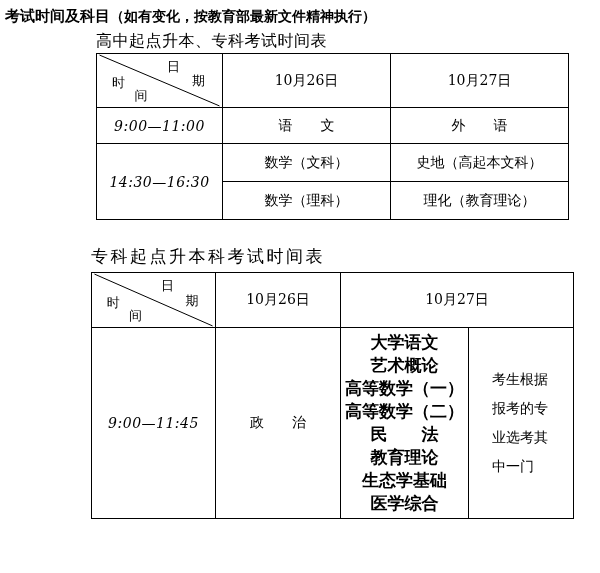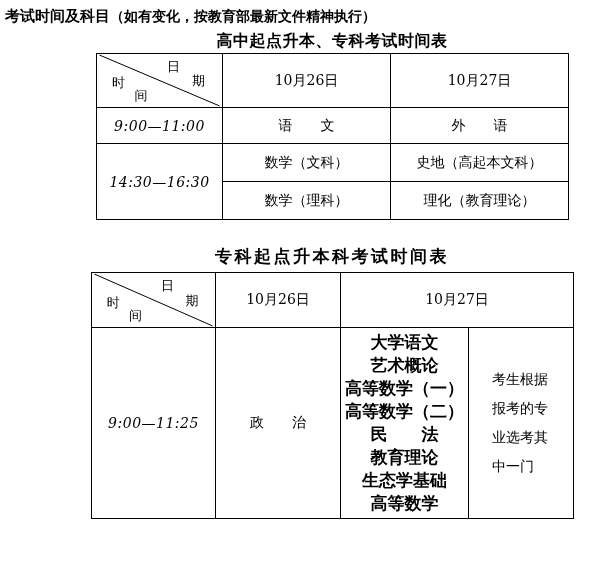--- a/index.html
+++ b/index.html
@@ -10,21 +10,21 @@
     position: relative; overflow: hidden;
   }
   .heading {
     position: absolute; left: 5px; top: 7px;
     font-size: 15px; white-space: nowrap;
   }
   .heading .main { font-weight: bold; font-size: 15px; text-align: right; }
   .heading .note { font-weight: bold; font-size: 14px; }
 
   .tbl-title {
-    position: absolute; text-align: center; font-weight: bold;
+    position: absolute; font-weight: normal;
     white-space: nowrap;
   }
   #t1-title { left: 96px; top: 31px; width: 472px; font-size: 16px; letter-spacing: 0.5px; }
   #t2-title { left: 91px; top: 245px; width: 482px; font-size: 17px; letter-spacing: 2.5px; }
 
   table {
     position: absolute; border-collapse: collapse; table-layout: fixed;
     background: #ffffff;
   }
   #t1 { left: 96px; top: 53px; width: 472px; }
@@ -116,30 +116,30 @@
           </svg>
       <span class="d1">日</span>
       <span class="d2">期</span>
       <span class="h1">时</span>
       <span class="h2">间</span>
     </td>
     <td>10月26日</td>
     <td colspan="2">10月27日</td>
   </tr>
   <tr style="height:191px">
-    <td class="time-cell">9:00—11:25</td>
+    <td class="time-cell">9:00—11:45</td>
     <td>政　　治</td>
     <td class="subjects-cell">
       <div class="subj">大学语文</div>
       <div class="subj">艺术概论</div>
       <div class="subj">高等数学（一）</div>
       <div class="subj">高等数学（二）</div>
       <div class="subj">民　　法</div>
       <div class="subj">教育理论</div>
       <div class="subj">生态学基础</div>
-      <div class="subj">高等数学</div>
+      <div class="subj">医学综合</div>
     </td>
     <td class="note-cell">
       <div class="note-text">考生根据报考的专业选考其中一门</div>
     </td>
   </tr>
 </tbody>
   </table>
 
 </body></html>

